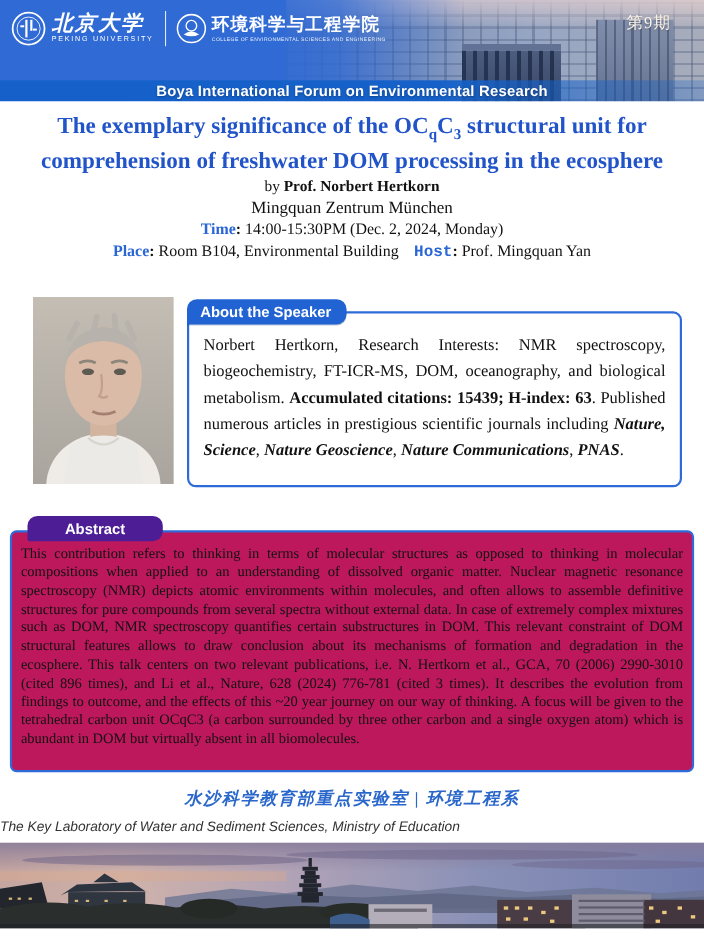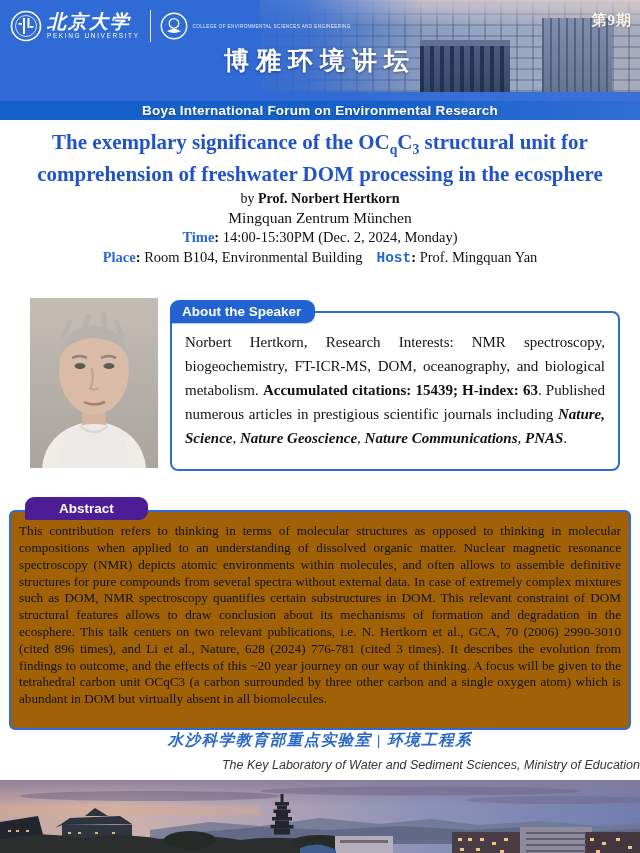--- a/index.html
+++ b/index.html
@@ -1,20 +1,20 @@
 <!DOCTYPE html>
 <html><head>
 <meta charset="utf-8">
 <style>
   * { margin:0; padding:0; box-sizing:border-box; }
   html,body { width:640px; height:853px; overflow:hidden; background:#ffffff;
               font-family:"Liberation Serif", serif; }
 
   
-  .header { position:relative; width:640px; height:120px; overflow:hidden;
+  .header { position:relative; width:640px; height:92px; overflow:hidden;
             background:linear-gradient(90deg,#2f6ad5 0%,#3a72d8 100%); }
   .hbuilding { position:absolute; right:0; top:0; width:380px; height:92px;
     background:
       linear-gradient(180deg, rgba(238,213,203,0.95) 0%, rgba(238,213,203,0) 30%),
       repeating-linear-gradient(90deg, rgba(62,74,98,0.35) 0 2px, rgba(0,0,0,0) 2px 16px),
       repeating-linear-gradient(0deg, rgba(62,74,98,0.30) 0 2px, rgba(0,0,0,0) 2px 11px),
       linear-gradient(90deg,#7d8bb0 0%,#9aa3b6 35%,#aab1bf 60%,#b5b4b8 100%);
   }
   .hbuilding .tower { position:absolute; right:28px; top:18px; width:70px; height:74px;
     background:
@@ -41,22 +41,22 @@
   .pku-cn { font-size:19px; font-weight:bold; letter-spacing:2px; line-height:20px;
             font-style:italic; }
   .pku-en { font-family:"Liberation Sans",sans-serif; font-size:6.5px; letter-spacing:1.6px;
             line-height:8px; }
   .vdiv { width:1px; height:32px; background:rgba(255,255,255,.85); margin:0 9px 0 10px; }
   .college-text { margin-left:5px; color:#fff; }
   .college-cn { font-family:"Liberation Sans",sans-serif; font-size:16px; font-weight:bold;
                 letter-spacing:1px; line-height:18px; }
   .college-en { font-family:"Liberation Sans",sans-serif; font-size:4.6px; letter-spacing:.4px;
                 line-height:7px; opacity:.9; }
-  .issue { position:absolute; top:11px; right:8px; z-index:3; color:#faf4ea;
-    font-size:15px; font-weight:bold; letter-spacing:1px; text-shadow:0 1px 2px rgba(90,70,60,.4); }
+  .issue { position:absolute; top:11px; right:30px; z-index:3; color:#faf4ea;
+    font-size:15px; font-weight:normal; letter-spacing:1px; text-shadow:0 1px 2px rgba(90,70,60,.4); }
 
   
   .title { margin:10px auto 0; width:612px; text-align:center; color:#2153c9;
     font-weight:bold; font-size:21px; line-height:24px; }
   .title sub { font-size:0.65em; }
   .byline { margin-top:5px; text-align:center; font-size:14px; color:#111; }
   .byline b { font-weight:bold; }
   .affil { margin-top:2px; text-align:center; font-size:15.5px; color:#111; }
   .meta { margin-top:1px; text-align:center; font-size:14.5px; color:#111; line-height:19px; }
   .meta .lbl { color:#2a66d4; font-weight:bold; }
@@ -72,32 +72,32 @@
     font-family:"Liberation Sans",sans-serif; font-weight:bold; font-size:13.5px;
     padding:4px 14px 4px 12px; border-radius:9px 9px 9px 2px;
     box-shadow:0 1px 0 rgba(0,30,90,.25); }
   .sbox .content { padding:17px 13px 0 13px; font-size:15px; line-height:24px;
     text-align:justify; color:#111; }
   .sbox .content b { font-weight:bold; }
   .sbox .content .jr { font-weight:bold; font-style:italic; }
 
   
   .abs-wrap { position:relative; margin:36px 9px 0 9px; }
-  .abox { border:2px solid #2e6bd8; border-radius:6px; height:220px; background:#a16207; }
+  .abox { border:2px solid #2e6bd8; border-radius:6px; height:220px; background:#be185d; }
   .abadge { position:absolute; top:-13px; left:16px; background:#4c1d95; color:#fff;
     font-family:"Liberation Sans",sans-serif; font-weight:bold; font-size:13.5px;
     padding:4px 34px; border-radius:9px 9px 9px 2px; }
   .abox .content { padding:11px 8px 0 8px; font-size:13.2px; line-height:16.8px;
     text-align:justify; color:#111; }
 
   
-  .lab-cn { text-align:center; color:#2a67cb; font-weight:bold;
+  .lab-cn { margin-top:14px; text-align:center; color:#2a67cb; font-weight:bold;
     font-size:15.5px; letter-spacing:1.5px; font-style:italic; }
-  .lab-en { margin-top:6px; text-align:right; font-family:"Liberation Sans",sans-serif;
-    font-style:italic; font-size:12.5px; line-height:16.5px; color:#333;padding-left:37px; }
+  .lab-en { margin-top:6px; text-align:left; font-family:"Liberation Sans",sans-serif;
+    font-style:italic; font-size:12.5px; line-height:16.5px; color:#333; }
   .campus { display:block; margin-top:6px; width:640px; height:78px; }
 </style>
 </head>
 <body>
 
 <div class="header">
   <div class="hbuilding">
     <div class="tower"></div>
     <div class="entrance"></div>
   </div>
@@ -116,26 +116,26 @@
       <div class="pku-cn">北京大学</div>
       <div class="pku-en">PEKING UNIVERSITY</div>
     </div>
     <div class="vdiv"></div>
     <svg class="seal" style="width:28px;height:28px" viewBox="0 0 32 32">
       <circle cx="16" cy="16" r="14.5" fill="none" stroke="#fff" stroke-width="1.6"></circle>
       <circle cx="16" cy="13" r="5.5" fill="none" stroke="#fff" stroke-width="1.4"></circle>
       <path d="M8 22 Q16 16 24 22 Q16 26 8 22 Z" fill="#fff"></path>
     </svg>
     <div class="college-text">
+      <div class="college-cn">环境科学与工程学院</div>
       <div class="college-en">COLLEGE OF ENVIRONMENTAL SCIENCES AND ENGINEERING</div>
     </div>
   </div>
 
   <div class="issue">第9期</div>
-  <div class="forum-cn">博雅环境讲坛</div>
   <div class="hbar">
     <span>Boya International Forum on Environmental Research</span>
   </div>
 </div>
 
 <div class="title">
   <div><span>The exemplary significance of the OC</span><sub>q</sub><span>C</span><sub>3</sub><span> structural unit for</span>
   </div>
   <div>comprehension of freshwater DOM processing in the ecosphere</div>
 </div>

